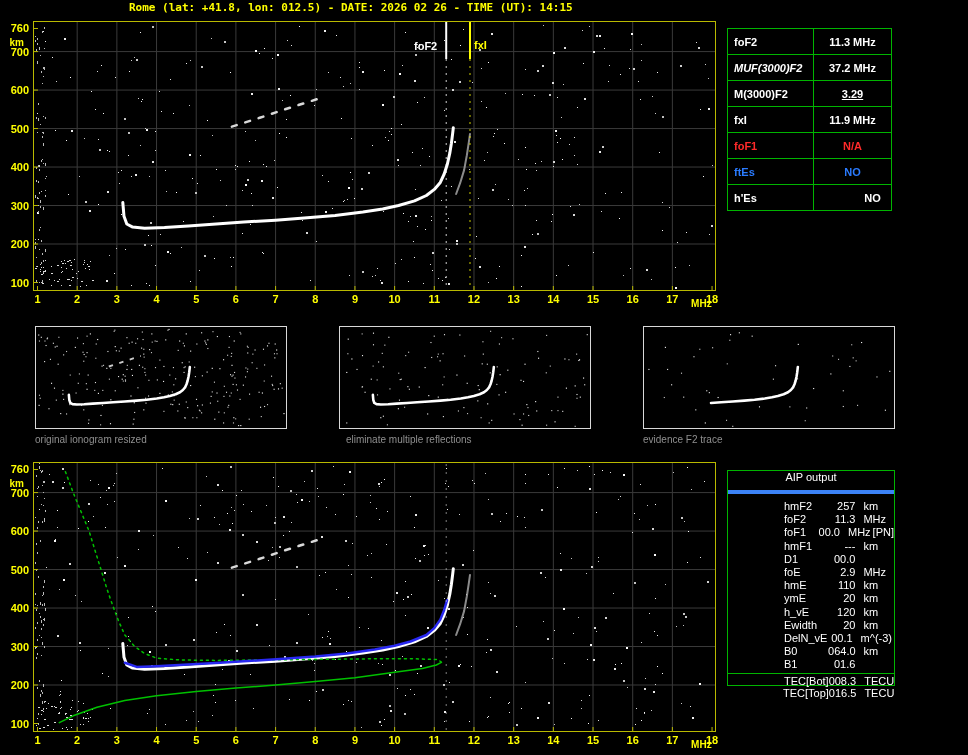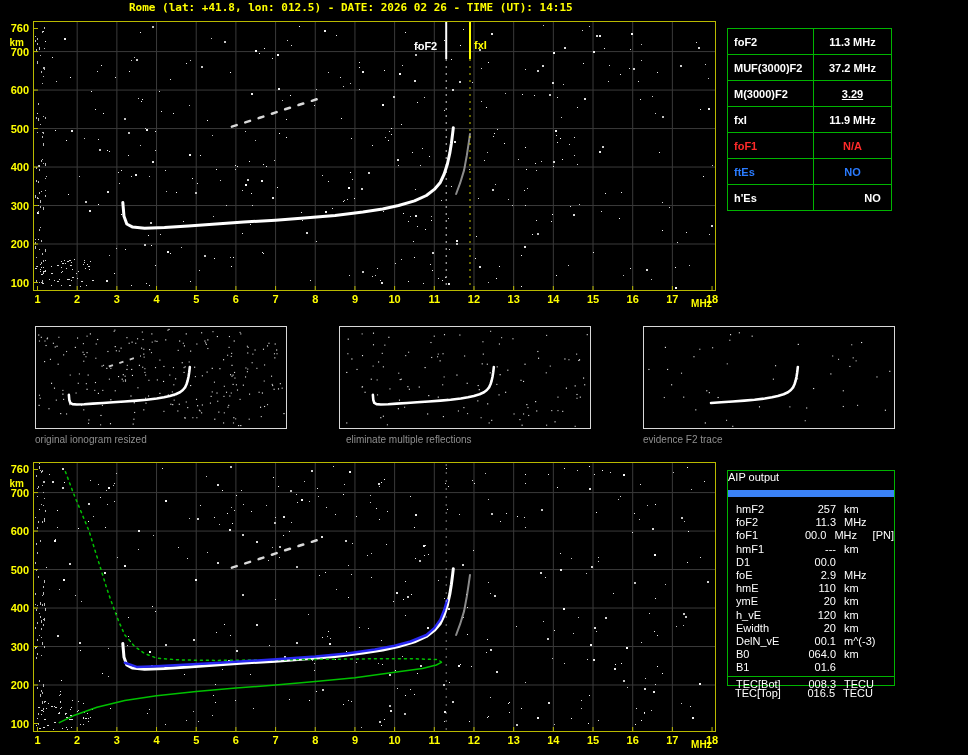--- a/index.html
+++ b/index.html
@@ -21,26 +21,26 @@
   .autoscala{left:727px;top:28px;width:163px;}
   .as-header{height:25px;line-height:25px;text-align:center;color:#ffff00;
              font:bold 11px "Liberation Sans",sans-serif;border-bottom:1px solid #00b400;}
   .as-row{display:flex;align-items:center;height:25px;border-bottom:1px solid #00b400;
           font:bold 11px "Liberation Sans",sans-serif;}
   .as-row:last-child{border-bottom:none;gap:40px;}
   .as-label{width:79px;padding-left:6px;border-right:1px solid #00b400;height:100%;
             display:flex;align-items:center;}
   .as-value{flex:1;text-align:center;}
   .aip{left:727px;top:470px;width:166px;height:214px;}
-  .aip-header{height:19px;line-height:19px;text-align:left;color:#ffffff;
-              font:11px "Liberation Sans",sans-serif;border-bottom:7px solid #3b82f6;}
+  .aip-header{height:19px;line-height:19px;text-align:center;color:#ffffff;
+              font:11px "Liberation Sans",sans-serif;border-bottom:4px solid #3b82f6;}
   #aip-rows{padding-top:6px;}
   .aip-row{display:flex;height:13.2px;line-height:13px;padding-left:8px;color:#ffffff;
            font:11px "Liberation Sans",sans-serif;white-space:nowrap;}
-  .aip-label{width:62px;}
+  .aip-label{width:62px;margin-left:48px;}
   .aip-value{width:38px;text-align:right;}
   .aip-unit{padding-left:8px;width:40px;}
   .aip-note{padding-left:2px;}
   .aip-sep{border-top:1px solid #00b400;margin:2px 0 1px 0;}
   .aip-below{position:absolute;left:727px;top:687px;width:166px;}
   .thumb{position:absolute;top:326px;width:250px;height:101px;border:1px solid #d8d8d8;background:#000;}
   .caption{position:absolute;top:434px;width:252px;text-align:left;color:#8f8f8f;
            font:10px "Liberation Sans",sans-serif;}
 </style>
 </head>
@@ -658,21 +658,21 @@
   <div class="marker-label" style="left:414px;top:40px;color:#ffffff">foF2</div>
   <div class="marker-label" style="left:474px;top:39px;color:#ffff00">fxI</div>
 
   <div class="panel autoscala">
     <div id="autoscala-rows">
         <div class="as-row">
           <div class="as-label" style="color: rgb(255, 255, 255);">foF2</div>
           <div class="as-value" style="color: rgb(255, 255, 255);">11.3 MHz</div>
         </div>
         <div class="as-row">
-          <div class="as-label" style="color: rgb(255, 255, 255);">MUF(3000)F2</div>
+          <div class="as-label" style="color: rgb(255, 255, 255); font-style: italic;">MUF(3000)F2</div>
           <div class="as-value" style="color: rgb(255, 255, 255);">37.2 MHz</div>
         </div>
         <div class="as-row">
           <div class="as-label" style="color: rgb(255, 255, 255);">M(3000)F2</div>
           <div class="as-value" style="color: rgb(255, 255, 255); text-decoration: underline;">3.29</div>
         </div>
         <div class="as-row">
           <div class="as-label" style="color: rgb(255, 255, 255);">fxI</div>
           <div class="as-value" style="color: rgb(255, 255, 255);">11.9 MHz</div>
         </div>

